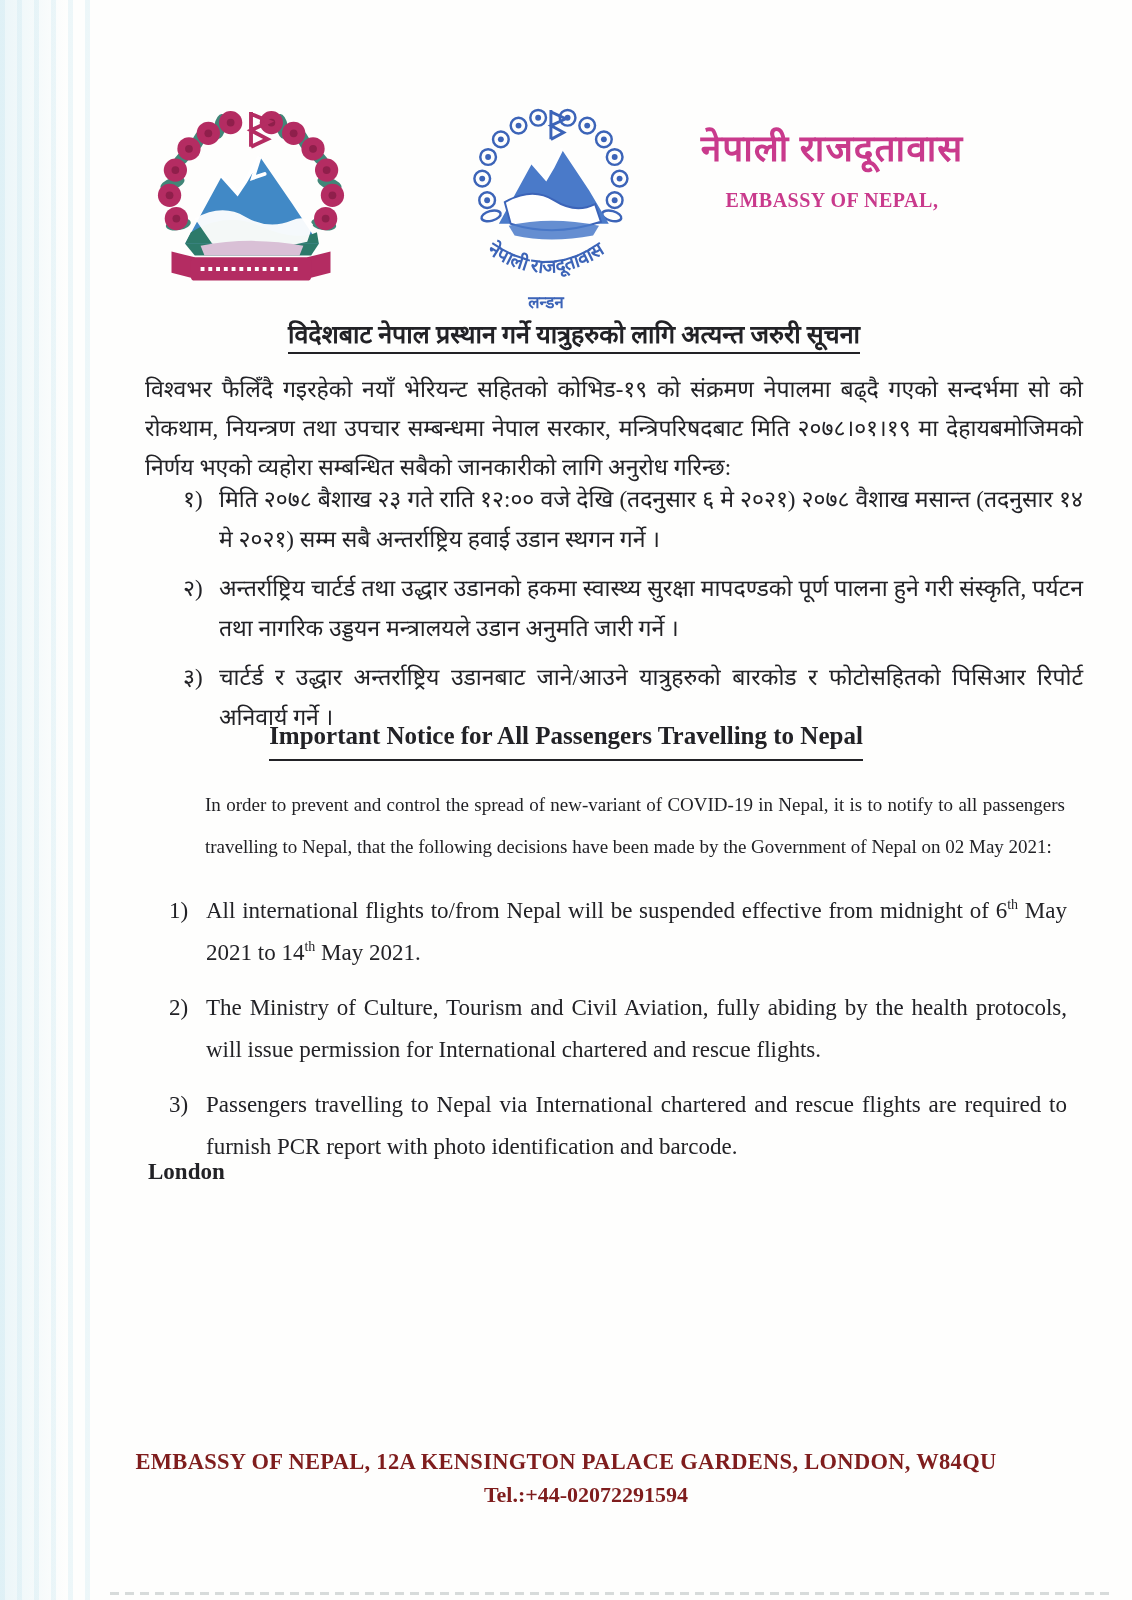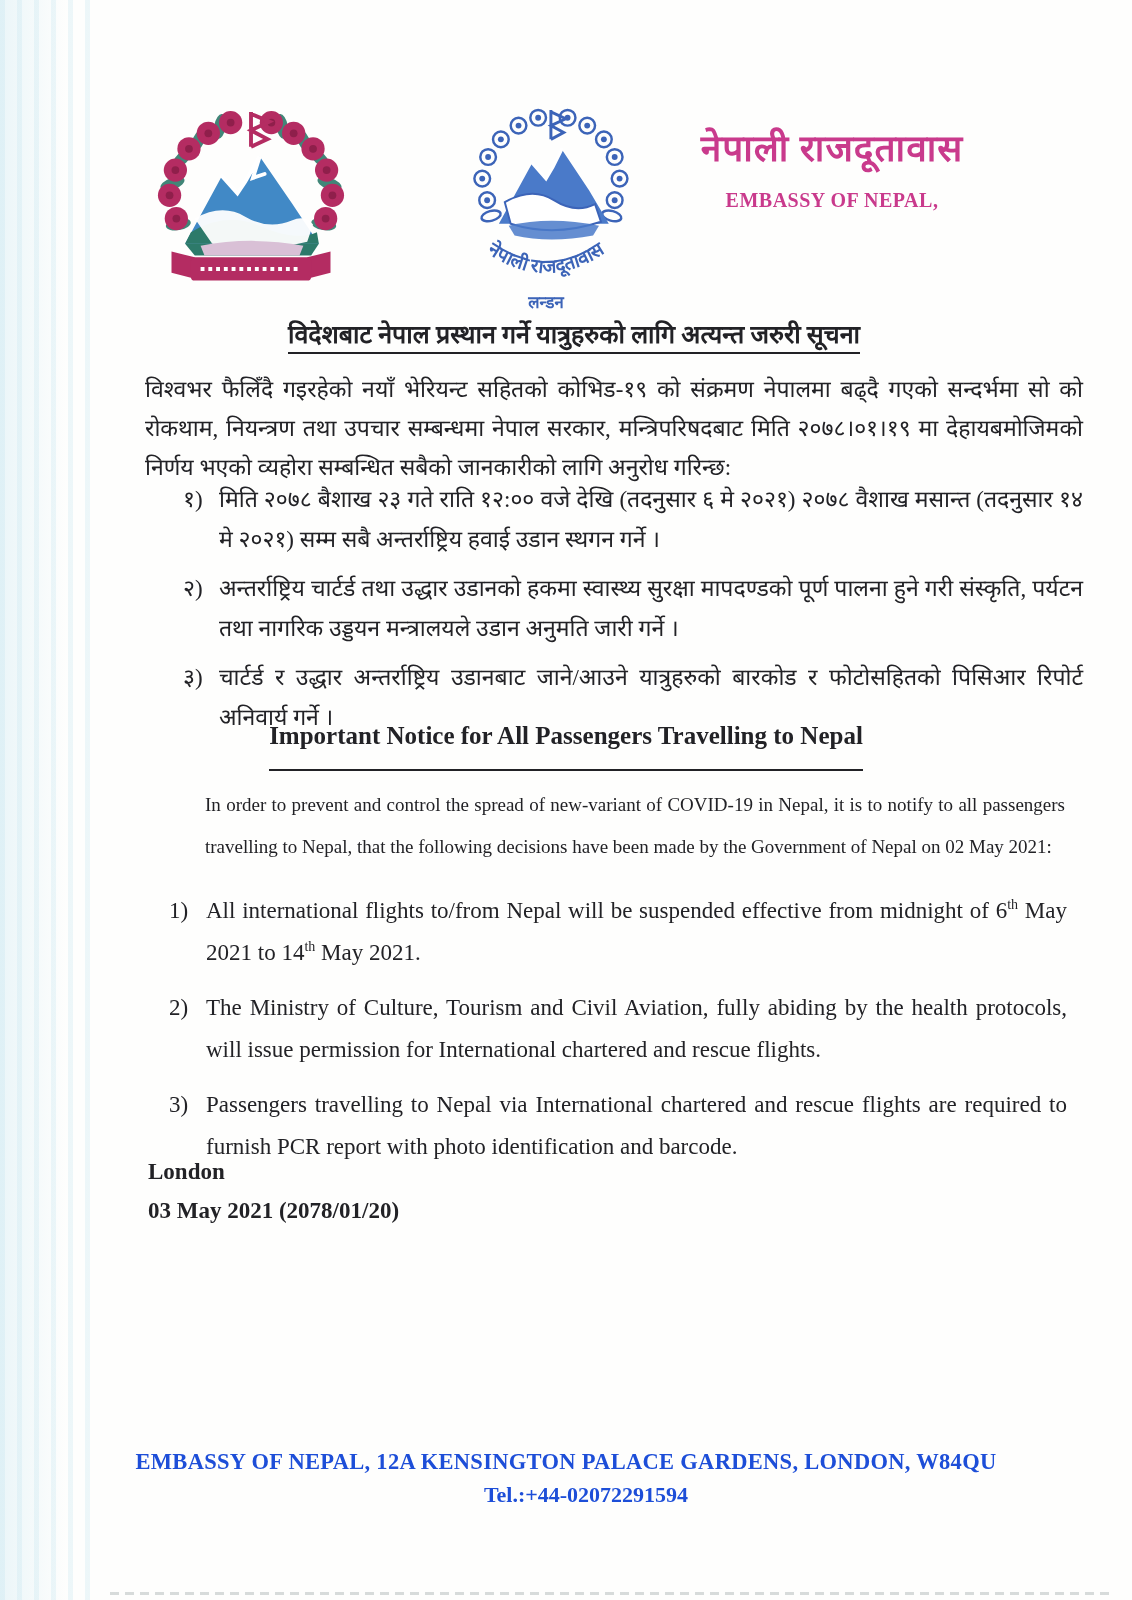--- a/index.html
+++ b/index.html
@@ -31,30 +31,30 @@
   
   .np-title{left:8px;top:316px;width:1132px;text-align:center;font-size:25px;font-weight:bold;}
   .np-title span{border-bottom:2px solid #222226;padding-bottom:4px;}
   .np-intro{left:145px;top:370px;width:938px;font-size:23px;line-height:39px;text-align:justify;}
   .np-list{left:183px;top:480px;width:900px;font-size:23px;line-height:40px;}
   .li{display:flex;margin-bottom:9px;}
   .num{flex:0 0 36px;}
   .litext{flex:1;text-align:justify;}
   
   .en-heading{left:0;top:722px;width:1132px;text-align:center;font-size:25px;font-weight:bold;}
-  .en-heading span{border-bottom:2.5px solid #222226;padding-bottom:20px;}
+  .en-heading span{border-bottom:2.5px solid #222226;padding-bottom:10px;}
   .en-intro{left:205px;top:784px;width:860px;font-size:19px;line-height:42px;text-align:justify;}
   .en-list{left:169px;top:890px;width:898px;font-size:23px;line-height:42px;}
   .en-list .li{margin-bottom:13px;}
   .en-list .num{flex:0 0 37px;}
   sup{font-size:14px;line-height:0;}
   
   .signature{left:148px;top:1152px;font-size:23px;font-weight:bold;line-height:39px;}
   
-  .footer{left:0;top:1445px;width:1132px;text-align:center;color:#1d4ed8;font-weight:bold;}
+  .footer{left:0;top:1445px;width:1132px;text-align:center;color:#7f1d1d;font-weight:bold;}
   .footer .addr{font-size:22.5px;line-height:34px;letter-spacing:.3px;}
   .footer .tel{font-size:22px;line-height:32px;padding-left:40px;}
 </style>
 </head>
 <body>
 
 <div class="scan-left"></div>
 <div class="scan-bottom"></div>
 
 <svg class="abs emblem-left" viewBox="0 0 220 196" aria-hidden="true">
@@ -206,19 +206,18 @@
     <span class="litext">The Ministry of Culture, Tourism and Civil Aviation, fully abiding by the health protocols, will issue permission for International chartered and rescue flights.</span>
   </div>
   <div class="li">
     <span class="num">3)</span>
     <span class="litext">Passengers travelling to Nepal via International chartered and rescue flights are required to furnish PCR report with photo identification and barcode.</span>
   </div>
 </div>
 
 <div class="abs signature">
   <div>London</div>
-  <div>03 May 2021 (2078/01/20)</div>
 </div>
 
 <div class="abs footer">
   <div class="addr">EMBASSY OF NEPAL, 12A KENSINGTON PALACE GARDENS, LONDON, W84QU</div>
   <div class="tel">Tel.:+44-02072291594</div>
 </div>
 
 </body></html>

